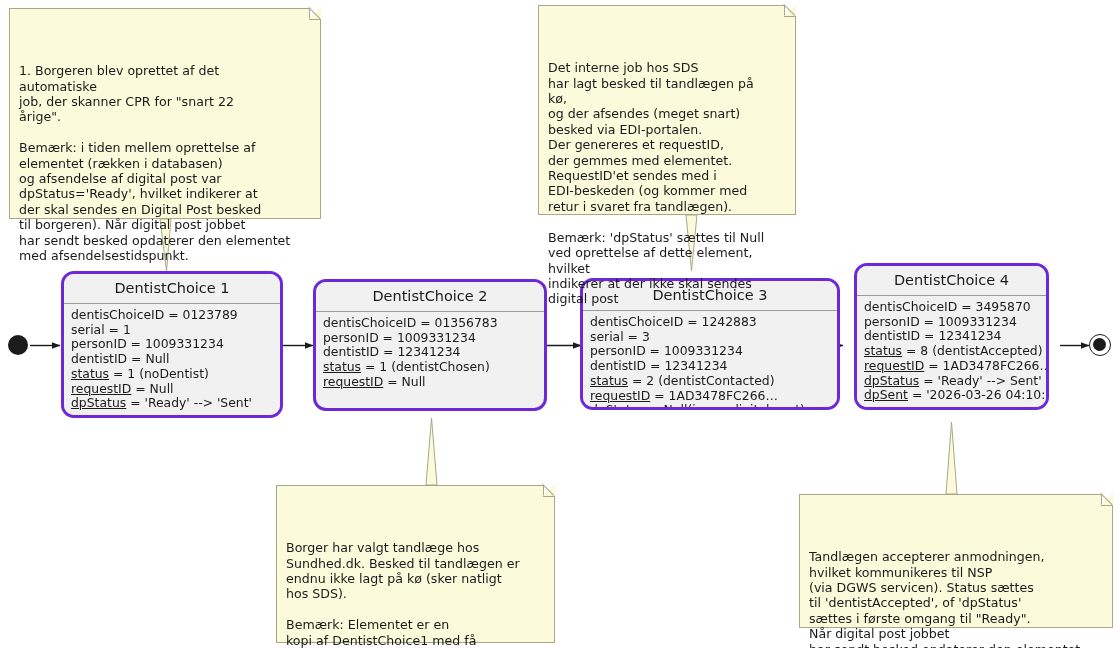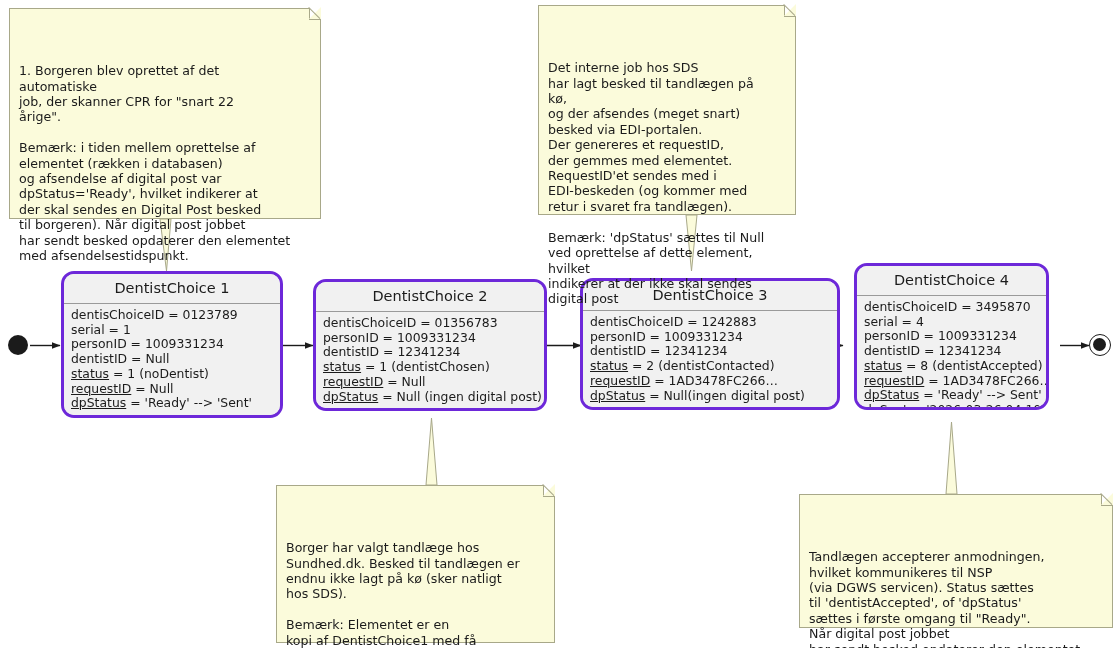--- a/index.html
+++ b/index.html
@@ -235,41 +235,40 @@
   </div>
 
   <div class="state" style="left:313px; top:279px; width:234px; height:132px;">
     <div class="state-title">DentistChoice 2</div>
     <div class="state-body">
         <div class="attr-row"><span>dentisChoiceID</span><span> = 01356783</span></div>
         <div class="attr-row"><span>personID</span><span> = 1009331234</span></div>
         <div class="attr-row"><span>dentistID</span><span> = 12341234</span></div>
         <div class="attr-row"><span class="attr-key-u">status</span><span> = 1 (dentistChosen)</span></div>
         <div class="attr-row"><span class="attr-key-u">requestID</span><span> = Null</span></div>
-        <div class="attr-row"><span class="attr-key-u">dpStatus</span><span> = Null (ingen digital post)</span></div>
       </div>
   </div>
 
   <div class="state" style="left:580px; top:278px; width:260px; height:132px;">
     <div class="state-title">DentistChoice 3</div>
     <div class="state-body">
         <div class="attr-row"><span>dentisChoiceID</span><span> = 1242883</span></div>
+        <div class="attr-row"><span>serial</span><span> = 3</span></div>
         <div class="attr-row"><span>personID</span><span> = 1009331234</span></div>
         <div class="attr-row"><span>dentistID</span><span> = 12341234</span></div>
         <div class="attr-row"><span class="attr-key-u">status</span><span> = 2 (dentistContacted)</span></div>
         <div class="attr-row"><span class="attr-key-u">requestID</span><span> = 1AD3478FC266…</span></div>
         <div class="attr-row"><span class="attr-key-u">dpStatus</span><span> = Null(ingen digital post)</span></div>
       </div>
   </div>
 
   <div class="state" style="left:843px; top:263px; width:195px; height:147px;margin-left:11px;">
     <div class="state-title">DentistChoice 4</div>
     <div class="state-body">
         <div class="attr-row"><span>dentisChoiceID</span><span> = 3495870</span></div>
-        <div class="attr-row"><span>serial</span><span> = 4</span></div>
         <div class="attr-row"><span>personID</span><span> = 1009331234</span></div>
         <div class="attr-row"><span>dentistID</span><span> = 12341234</span></div>
         <div class="attr-row"><span class="attr-key-u">status</span><span> = 8 (dentistAccepted)</span></div>
         <div class="attr-row"><span class="attr-key-u">requestID</span><span> = 1AD3478FC266…</span></div>
         <div class="attr-row"><span class="attr-key-u">dpStatus</span><span> = 'Ready' --&gt; Sent'</span></div>
         <div class="attr-row"><span class="attr-key-u">dpSent</span><span> = '2026-03-26 04:10:00'</span></div>
       </div>
   </div>
 
 </div>

